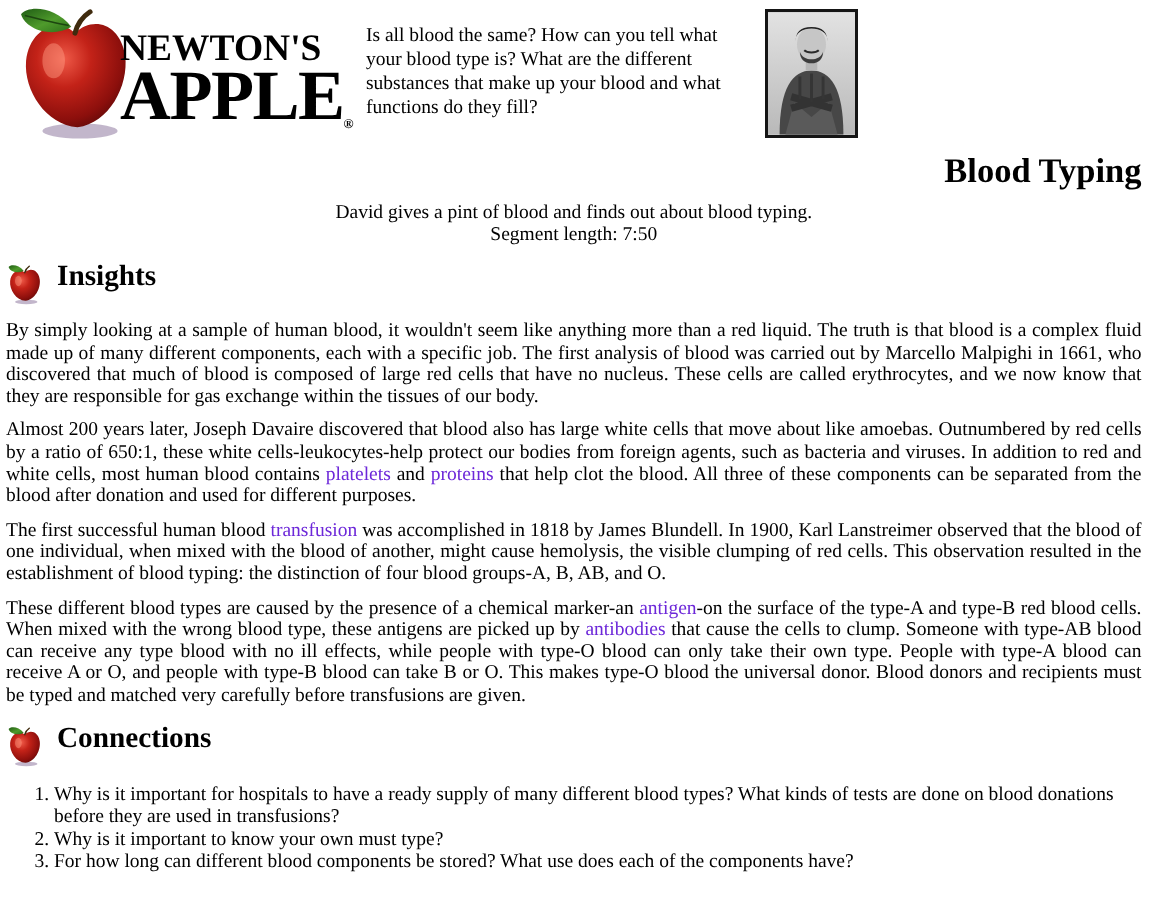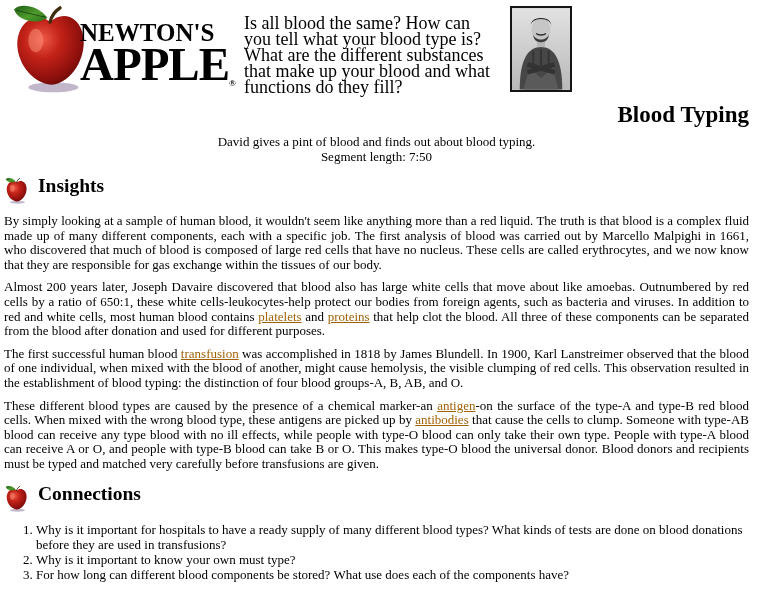--- a/index.html
+++ b/index.html
@@ -1,55 +1,55 @@
 <!DOCTYPE html>
 <html><head>
 <meta charset="utf-8">
 <style>
   * { box-sizing: border-box; }
   html,body { margin:0; padding:0; background:#ffffff; }
   body {
     width:769px; height:600px; overflow:hidden;
     font-family:"Liberation Serif", serif; color:#000;
   }
-  .page { padding:2px 20px 0 4px; }
+  .page { padding:2px 8px 0 4px; }
 
   
   .header { display:flex; align-items:flex-start; }
   .logo { display:flex; width:240px; flex:0 0 auto; }
   .logo-apple { width:92px; height:92px; flex:0 0 auto; }
   .logo-apple svg { width:92px; height:92px; display:block; }
   .logo-text { margin-left:-16px; padding-top:18px; line-height:1; }
   .logo-line1 { font-weight:bold; font-size:25px; letter-spacing:0px; }
   .logo-line2 { font-weight:bold; font-size:47px; margin-top:-4px; letter-spacing:-1px; }
   .logo-reg { font-size:9px; vertical-align:-6px; letter-spacing:0; }
 
   .intro {
     width:250px; flex:0 0 auto; margin-left:0px; padding-top:13px;
-    font-size:18px; line-height:16px;
+    font-size:13px; line-height:16px;
   }
 
   .photo-frame {
     flex:0 0 auto; margin-left:16px; margin-top:4px;
     width:62px; height:86px; border:2px solid #151515; background:#cfcfcf;
   }
   .photo-frame svg { width:100%; height:100%; display:block; }
 
   
   .title { text-align:right; font-size:23px; font-weight:bold; margin:7px 0 6px 0; }
   .subtitle { text-align:center; font-size:13px; line-height:15px; }
 
   
   .section-heading { display:flex; align-items:flex-start; margin:11px 0 0 0; }
   .apple-sm { width:25px; height:31px; flex:0 0 auto; }
   .apple-sm svg { width:25px; height:31px; display:block; }
   .section-heading h2 { font-size:19.5px; font-weight:bold; margin:0 0 2px 9px; }
 
   p.body { font-size:13px; line-height:14.6px; margin:8px 0; text-align:justify; }
-  a.doclink { color:#a16207; text-decoration:underline; cursor:pointer; }
+  a.doclink { color:#6d28d9; cursor:pointer; }
 
   ol.connections-list { margin:8px 0 4px 0; padding-left:32px; font-size:13px; line-height:15px; }
   ol.connections-list li { margin:0; }
 </style>
 </head>
 <body>
 
 <svg width="0" height="0" style="position:absolute" aria-hidden="true">
   <defs>
     <radialGradient id="appleBody" cx="38%" cy="34%" r="78%">

